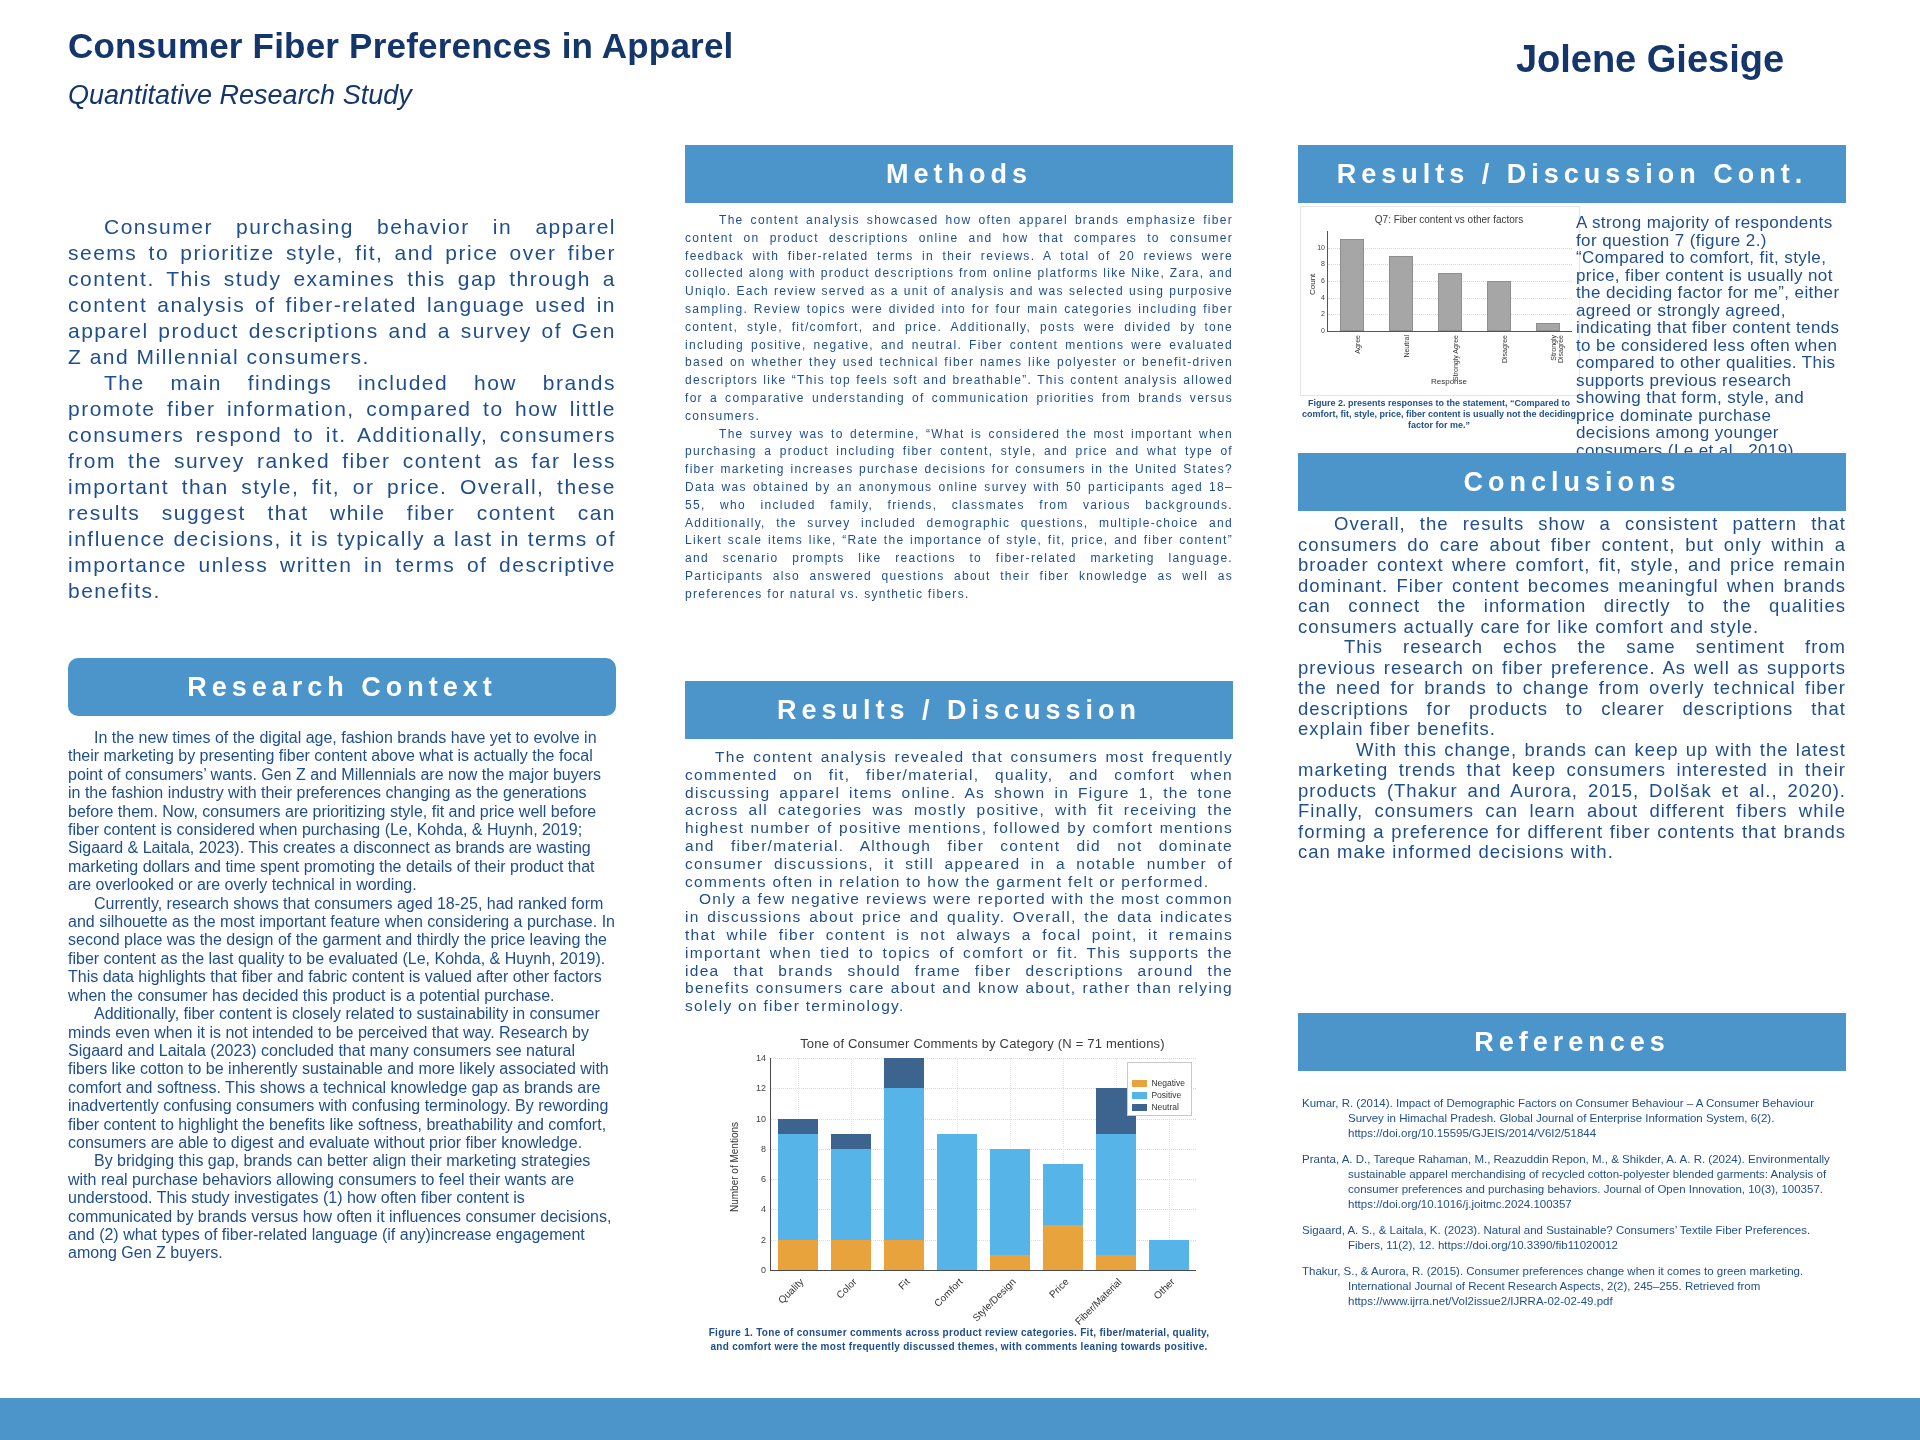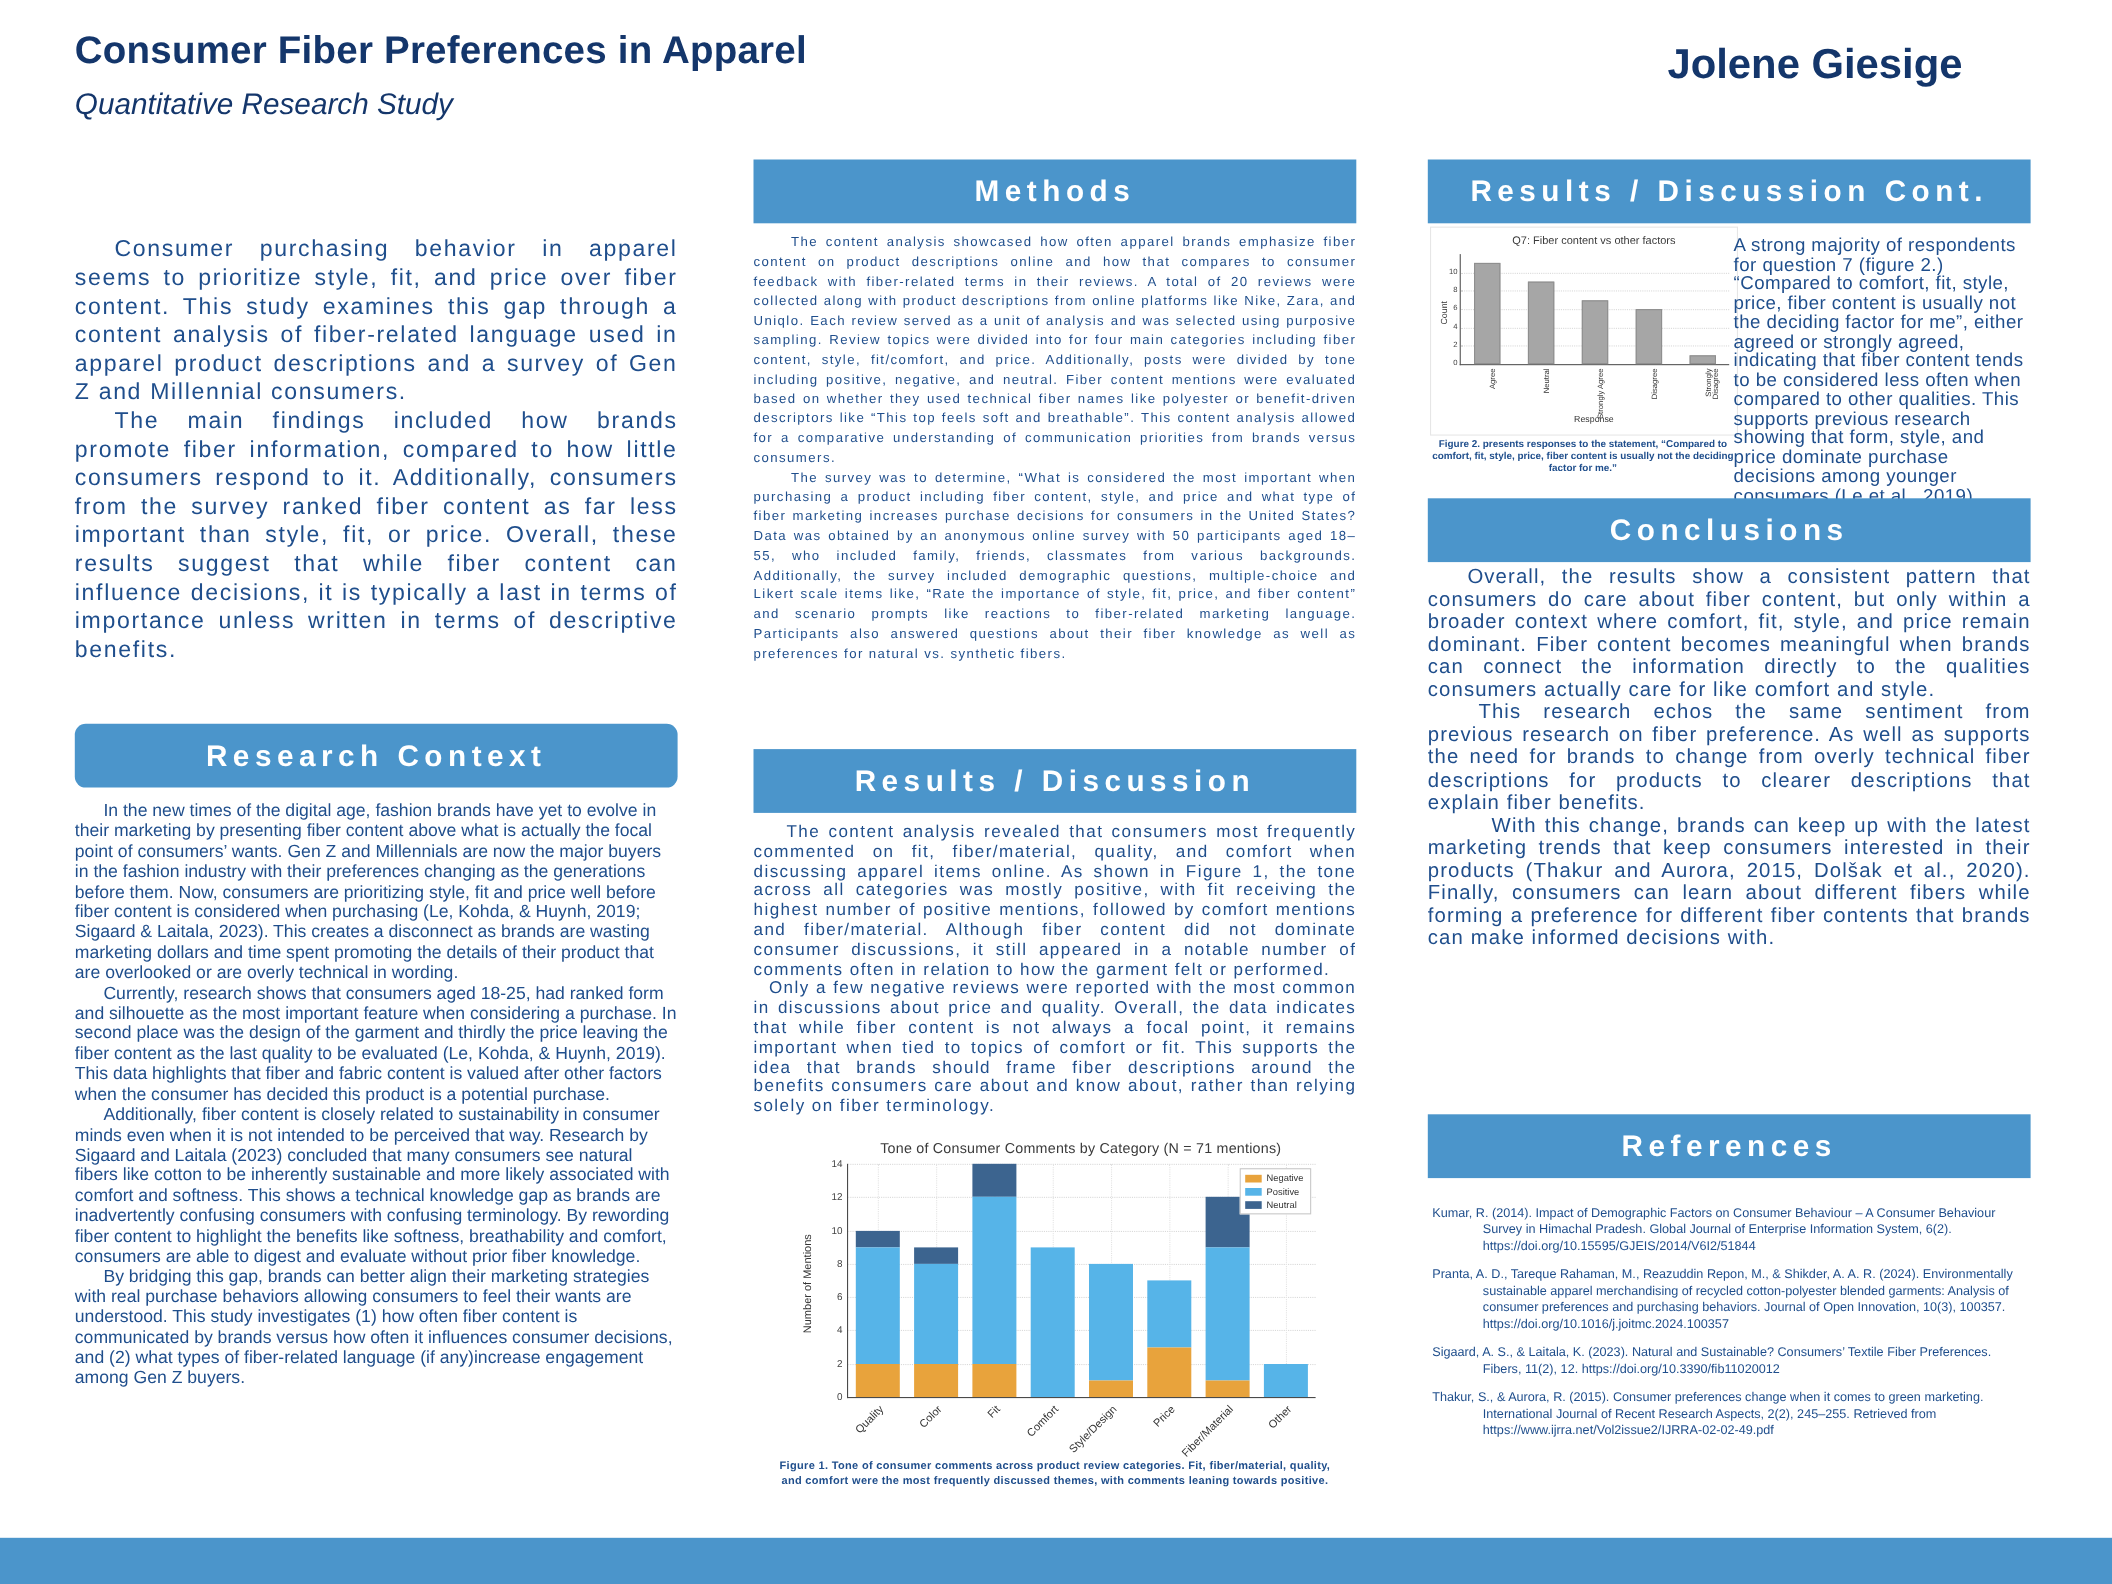--- a/index.html
+++ b/index.html
@@ -38,21 +38,21 @@
   .grid-h{position:absolute;left:0;right:0;height:0;border-top:1px dotted #d9d9d9;}
   .grid-v{position:absolute;top:0;bottom:0;width:0;border-left:1px dotted #e3e3e3;}
   .c1ytick{position:absolute;left:-27px;width:22px;text-align:right;font-size:9px;color:#444;}
   .c1bar{position:absolute;bottom:0;width:40px;display:flex;flex-direction:column-reverse;}
   .c1bar div{width:100%;}
   .c1xlabel{position:absolute;top:218px;width:100px;text-align:right;font-size:10px;color:#333;
             transform:rotate(-45deg);transform-origin:100% 0;}
   .c1ylabel{position:absolute;left:44px;top:178px;transform:rotate(-90deg);transform-origin:0 0;
             font-size:10px;color:#333;white-space:nowrap;}
   .c1legend{position:absolute;top:4px;right:4px;background:#fff;border:1px solid #c8c8c8;
-            padding:3px 6px 3px 4px;display:flex;flex-direction:column;gap:2px;z-index:5;}
+            padding:15px 6px 3px 4px;display:flex;flex-direction:column;gap:2px;z-index:5;}
   .lgrow{display:flex;align-items:center;}
   .lgsw{display:inline-block;width:15px;height:7px;}
   .lglb{font-size:8.5px;color:#333;margin-left:4px;}
   .cap1{position:absolute;left:705px;top:1326px;width:508px;text-align:center;
         font-size:10px;font-weight:bold;color:#1f4e8c;line-height:14px;letter-spacing:0.3px;}
 
   
   .fig2{position:absolute;left:1300px;top:206px;width:278px;height:188px;background:#ffffff;border:1px solid #e6e6e6;}
   .c2title{position:absolute;left:26px;top:7px;width:244px;text-align:center;font-size:10px;color:#3a3a3a;}
   .c2plot{position:absolute;left:26px;top:24px;width:244px;height:100px;

